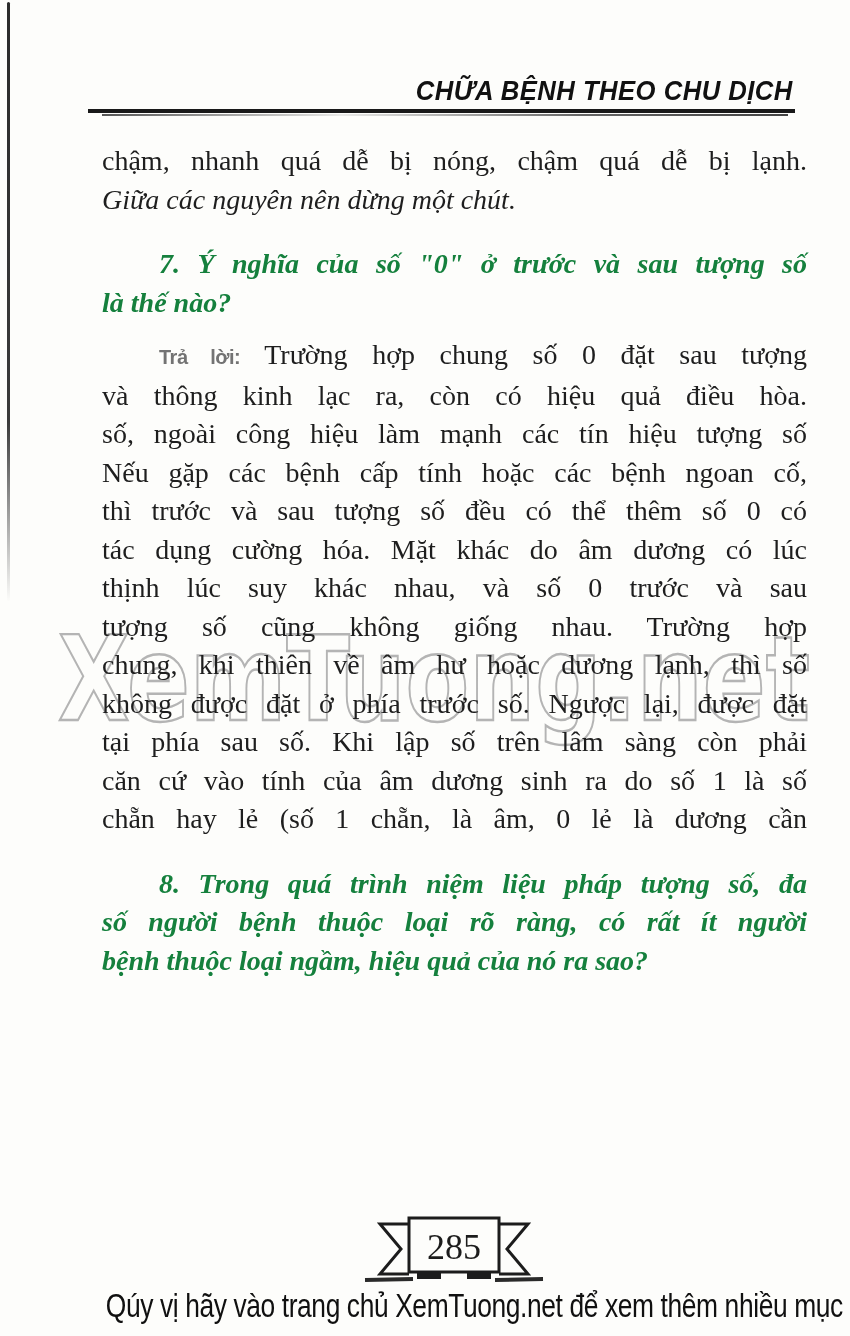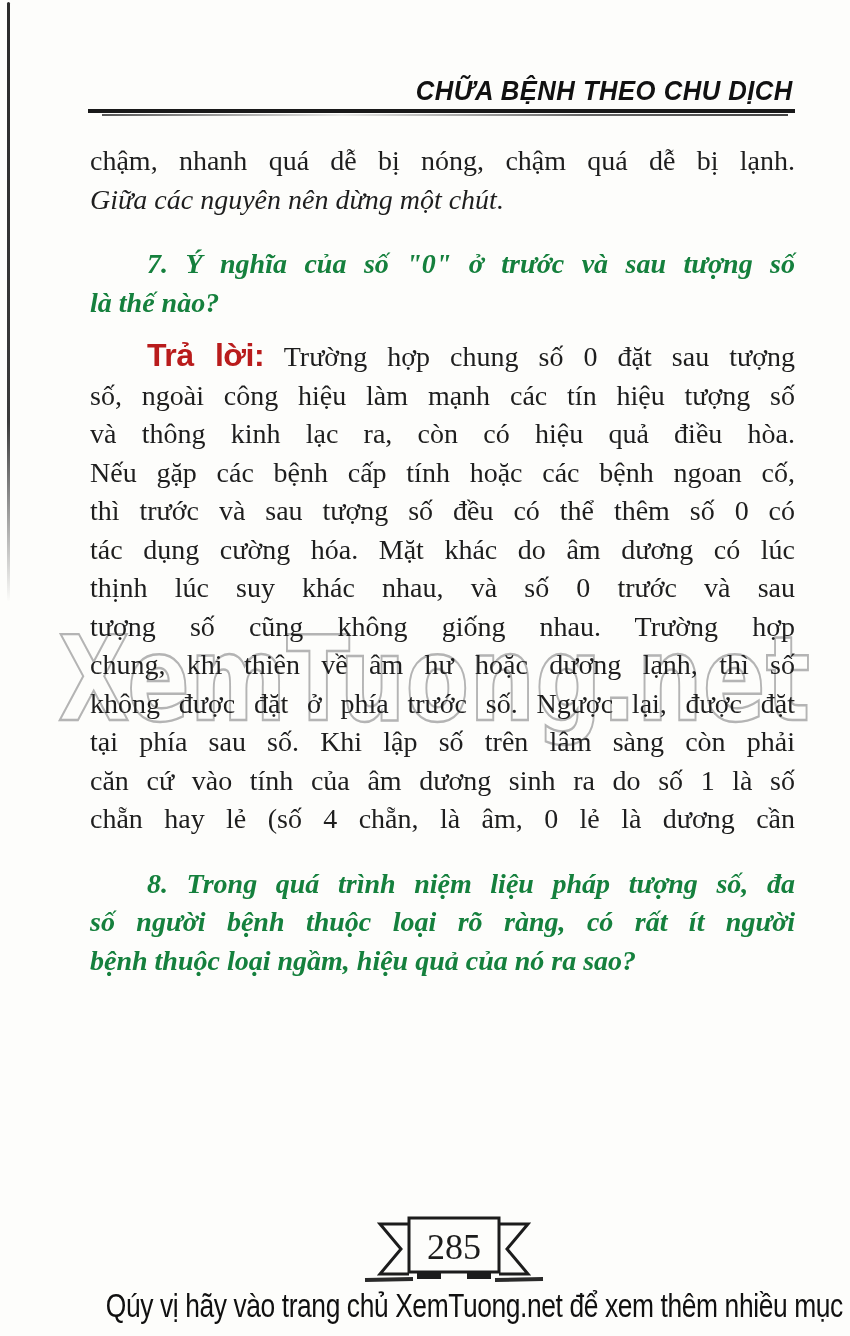--- a/index.html
+++ b/index.html
@@ -32,32 +32,32 @@
   }
   .rule{
     position:absolute;top:109px;left:88px;right:55px;height:4px;
     background:#191919;
   }
   .rule::after{
     content:"";position:absolute;left:2%;right:1%;top:5px;height:2px;
     background:linear-gradient(to right,#555 0%,rgba(120,120,120,.15) 35%,#666 70%,#444 100%);
   }
   .page-body{
-    position:absolute;top:142px;left:90px;width:705px;
+    position:absolute;top:142px;left:102px;width:705px;
     font-size:28px;line-height:38.5px;
   }
   .block{margin:0;}
   .block.heading{margin-top:26px;margin-bottom:14px;font-style:italic;font-weight:700;color:#15803d;}
   .line{text-align:justify;text-align-last:justify;white-space:normal;}
   .line.last{text-align-last:left;font-style:italic;}
   .line.indent{text-indent:57px;}
   .ans-label{
     font-family:"Liberation Sans", sans-serif;
-    font-weight:700;font-size:32px;letter-spacing:-0.5px;
-    color:#b91c1c;
+    font-weight:700;font-size:20px;letter-spacing:-0.5px;
+    color:#737373;
   }
   .watermark{
     position:absolute;top:598px;left:52px;width:766px;height:170px;
     opacity:.8;pointer-events:none;
   }
   .banner-wrap{
     position:absolute;top:1210px;left:13px;width:100%;
     display:flex;justify-content:center;
   }
   .banner-wrap svg{transform:translateX(16px);}
@@ -95,32 +95,32 @@
       <div class="block para">
         <div class="line">chậm, nhanh quá dễ bị nóng, chậm quá dễ bị lạnh.</div>
         <div class="line last">Giữa các nguyên nên dừng một chút.</div>
       </div>
       <div class="block heading">
         <div class="line indent">7. Ý nghĩa của số "0" ở trước và sau tượng số</div>
         <div class="line last">là thế nào?</div>
       </div>
       <div class="block para">
         <div class="line indent"><span class="ans-label">Trả lời:</span> Trường hợp chung số 0 đặt sau tượng</div>
+        <div class="line">và thông kinh lạc ra, còn có hiệu quả điều hòa.</div>
         <div class="line">số, ngoài công hiệu làm mạnh các tín hiệu tượng số</div>
-        <div class="line">và thông kinh lạc ra, còn có hiệu quả điều hòa.</div>
         <div class="line">Nếu gặp các bệnh cấp tính hoặc các bệnh ngoan cố,</div>
         <div class="line">thì trước và sau tượng số đều có thể thêm số 0 có</div>
         <div class="line">tác dụng cường hóa. Mặt khác do âm dương có lúc</div>
         <div class="line">thịnh lúc suy khác nhau, và số 0 trước và sau</div>
         <div class="line">tượng số cũng không giống nhau. Trường hợp</div>
         <div class="line">chung, khi thiên về âm hư hoặc dương lạnh, thì số</div>
         <div class="line">không được đặt ở phía trước số. Ngược lại, được đặt</div>
         <div class="line">tại phía sau số. Khi lập số trên lâm sàng còn phải</div>
         <div class="line">căn cứ vào tính của âm dương sinh ra do số 1 là số</div>
-        <div class="line">chẵn hay lẻ (số 4 chẵn, là âm, 0 lẻ là dương cần</div>
+        <div class="line">chẵn hay lẻ (số 1 chẵn, là âm, 0 lẻ là dương cần</div>
       </div>
       <div class="block heading">
         <div class="line indent">8. Trong quá trình niệm liệu pháp tượng số, đa</div>
         <div class="line">số người bệnh thuộc loại rõ ràng, có rất ít người</div>
         <div class="line last">bệnh thuộc loại ngầm, hiệu quả của nó ra sao?</div>
       </div>
     </div>
 
   <div class="banner-wrap">
     <svg width="230" height="78" viewBox="0 0 230 78" xmlns="http://www.w3.org/2000/svg">

